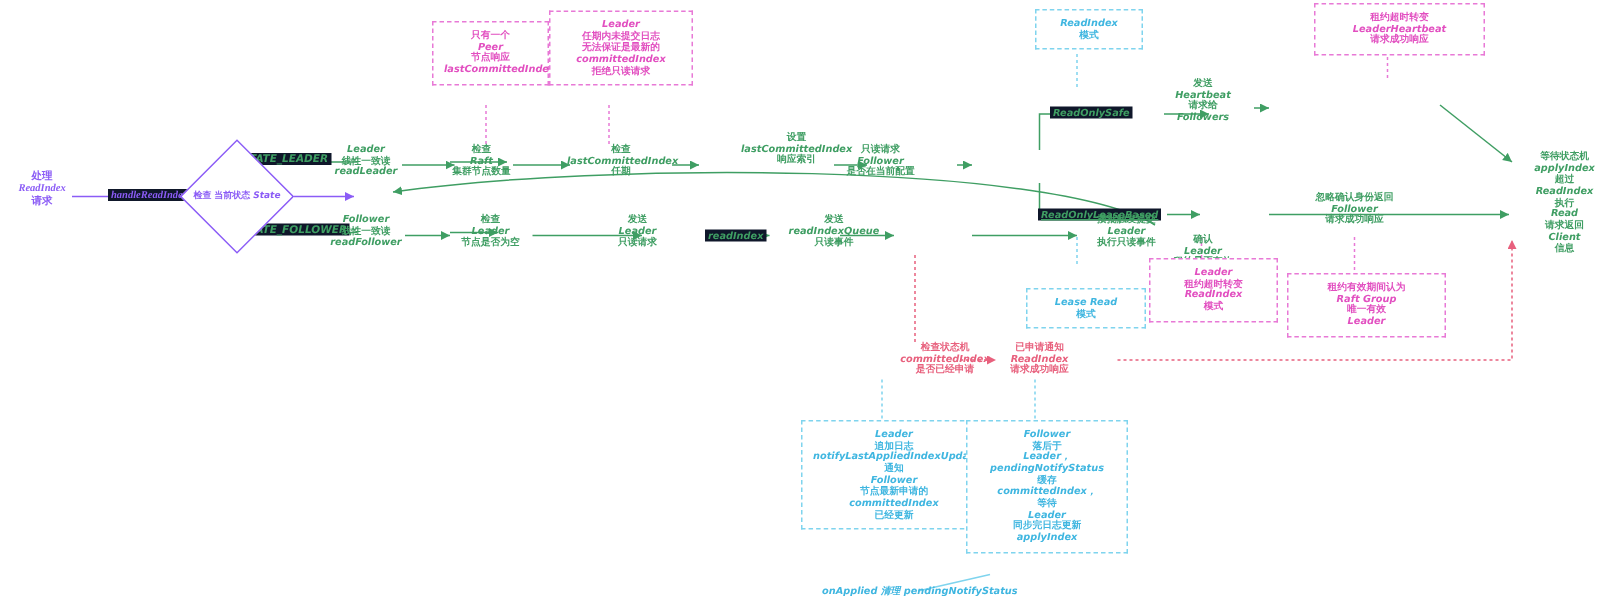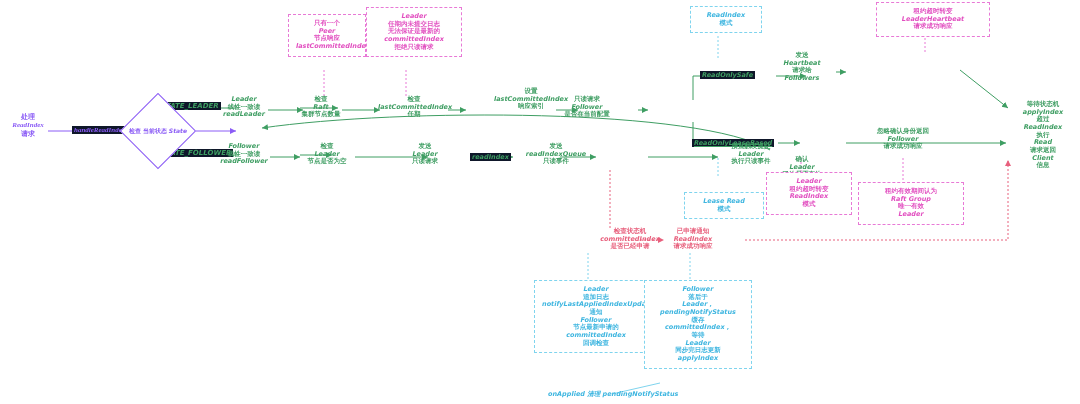--- a/index.html
+++ b/index.html
@@ -307,21 +307,21 @@
   </div>
 
   <div class="node boxed b-blue c-blue" style="left:534px;top:280px;width:108px;font-size:6.5px;">
     <span class="ln it">Leader</span>
     <span class="ln cn">追加日志</span>
     <span class="ln it">notifyLastAppliedIndexUpdated</span>
     <span class="ln cn">通知</span>
     <span class="ln it">Follower</span>
     <span class="ln cn">节点最新申请的</span>
     <span class="ln it">committedIndex</span>
-    <span class="ln cn">回调检查</span>
+    <span class="ln cn">已经更新</span>
   </div>
 
   <div class="node boxed b-blue c-blue" style="left:644px;top:280px;width:92px;font-size:6.5px;">
     <span class="ln it">Follower</span>
     <span class="ln cn">落后于</span>
     <span class="ln it">Leader，</span>
     <span class="ln it">pendingNotifyStatus</span>
     <span class="ln cn">缓存</span>
     <span class="ln it">committedIndex，</span>
     <span class="ln cn">等待</span>

